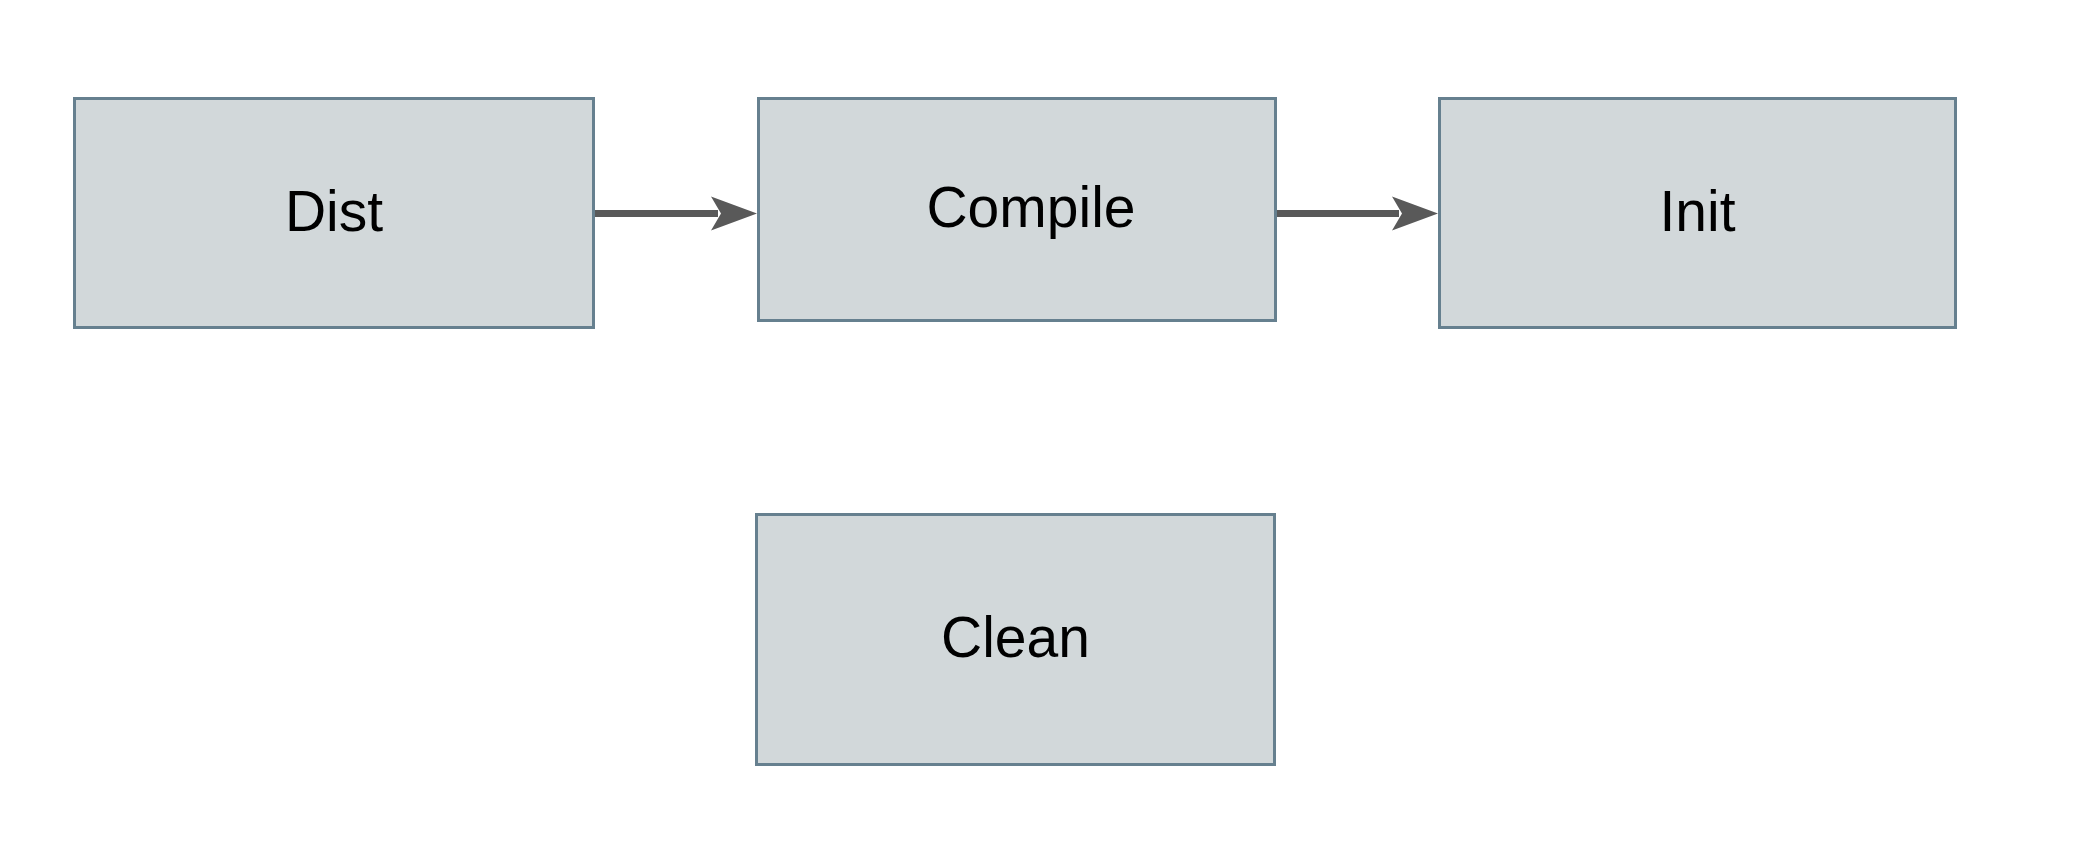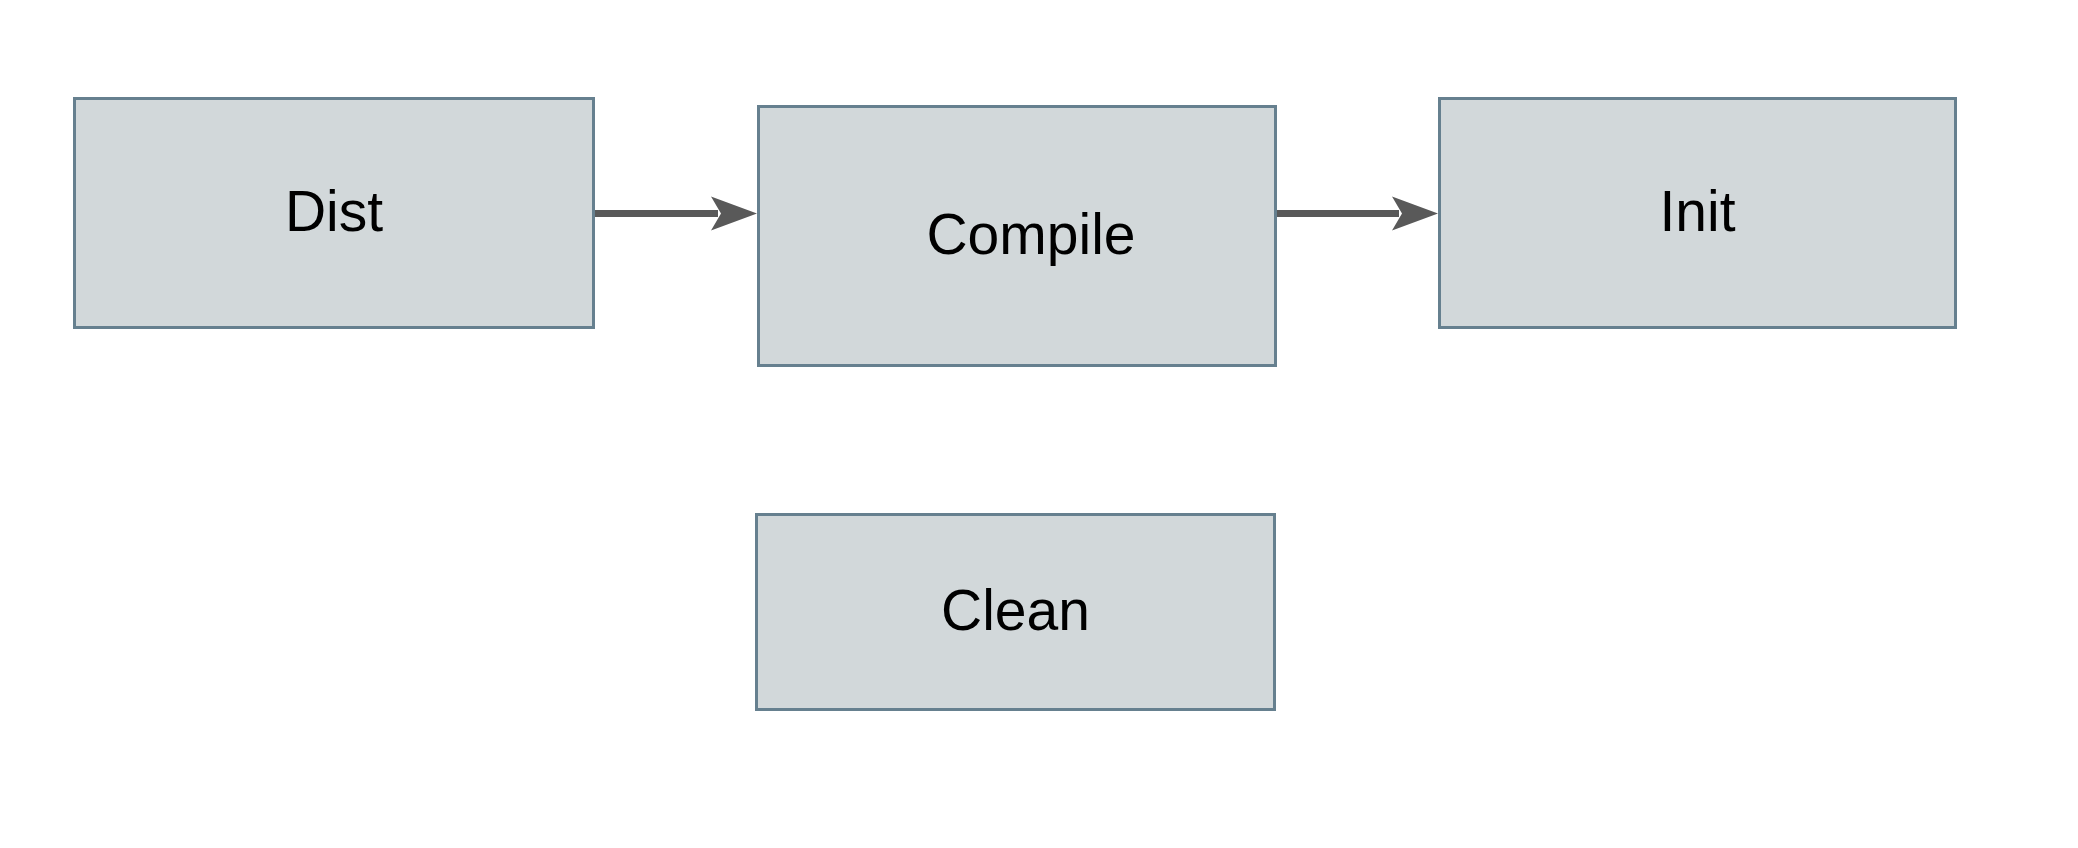--- a/index.html
+++ b/index.html
@@ -34,23 +34,23 @@
   .node .label {
     font-size: 57px;
     font-weight: 400;
     color: var(--text);
     letter-spacing: 0px;
     line-height: 1;
     white-space: nowrap;
     transform: translateY(-2px);
   }
   .node-dist    { left: 73px;   top: 97px;  width: 522px; height: 232px; }
-  .node-compile { left: 757px;  top: 105px;  width: 520px; height: 262px; padding-left: 28px; }
+  .node-compile { left: 757px;  top: 97px;  width: 520px; height: 225px; padding-left: 28px; }
   .node-init    { left: 1438px; top: 97px;  width: 519px; height: 232px; }
-  .node-clean   { left: 755px;  top: 513px; width: 521px; height: 198px; }
+  .node-clean   { left: 755px;  top: 513px; width: 521px; height: 253px; }
   svg.edges {
     position: absolute;
     left: 0; top: 0;
     width: 2078px;
     height: 848px;
     pointer-events: none;
   }
   svg.edges g { pointer-events: all; }
   svg.edges line {
     stroke: var(--arrow);

